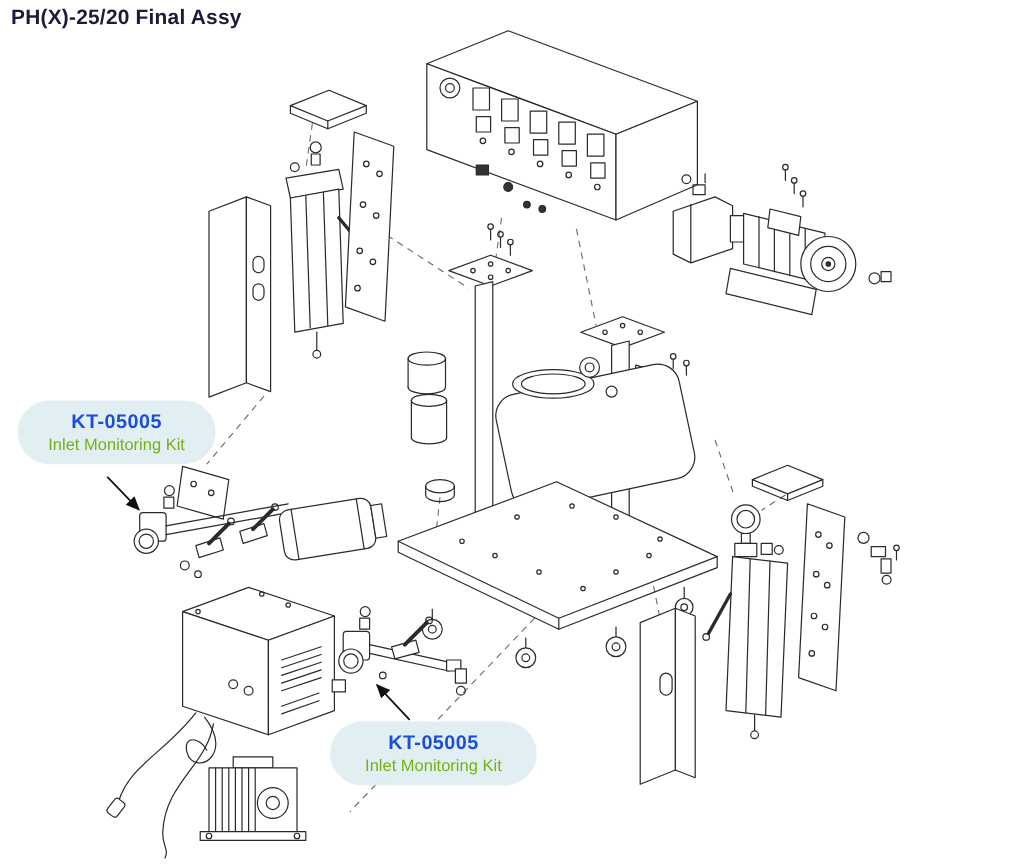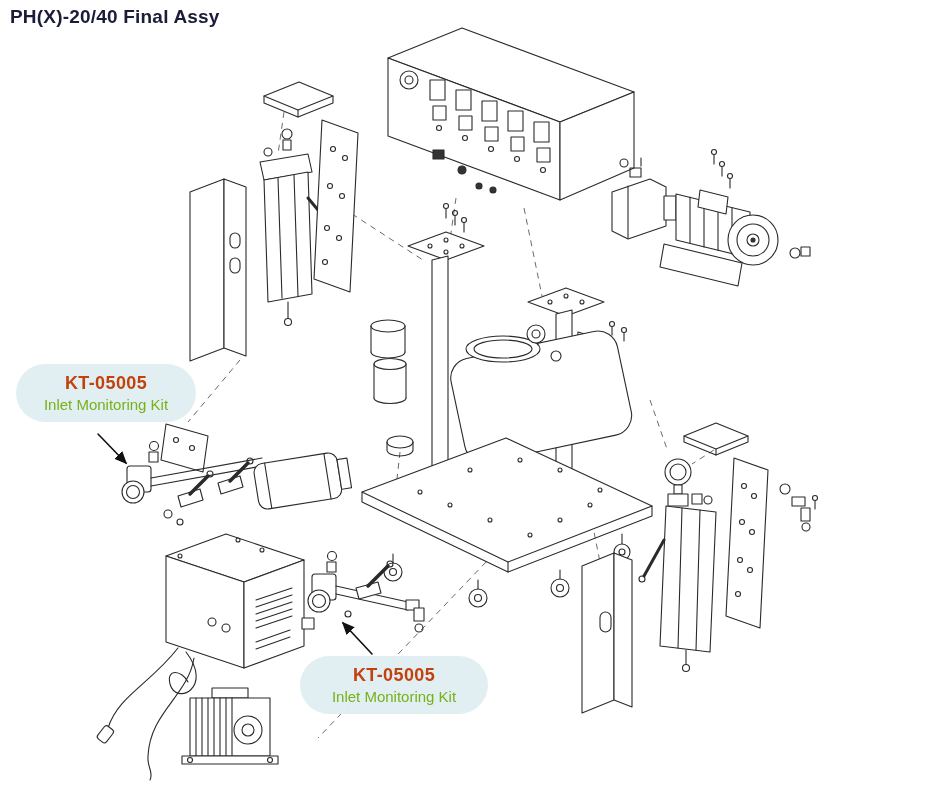--- a/index.html
+++ b/index.html
@@ -9,29 +9,29 @@
   }
   .page-title {
     position:absolute; left:10px; top:6px;
     font-size:19px; font-weight:bold; color:#1b1b3a; letter-spacing:0.2px;
   }
   svg.diagram { position:absolute; left:0; top:0; }
   .callout {
     position:absolute; background:rgba(224,238,241,0.95);
     border-radius:34px; text-align:center; padding:9px 14px; box-sizing:border-box;
   }
-  .callout .pn { color:#c2410c; font-size:18px; font-weight:800; letter-spacing:0.4px; }
+  .callout .pn { color:#1d4ed8; font-size:18px; font-weight:800; letter-spacing:0.4px; }
   .callout .kit { color:#76b117; font-size:15px; font-weight:400; margin-top:2px; }
 </style>
 </head>
 <body>
 
 <div class="screen">
 
-  <div class="page-title">PH(X)-20/40 Final Assy</div>
+  <div class="page-title">PH(X)-25/20 Final Assy</div>
 
   <svg class="diagram" width="940" height="788" viewBox="0 0 940 788">
     <defs>
       <marker id="ah" markerWidth="9" markerHeight="8" refX="7" refY="3.5" orient="auto">
         <path d="M0,0 L8,3.5 L0,7 Z" fill="#111"></path>
       </marker>
     </defs>
 
     <g stroke="#6a6a6a" stroke-width="1" fill="none" stroke-dasharray="6,5">
       <line x1="284" y1="112" x2="278" y2="154"></line>

